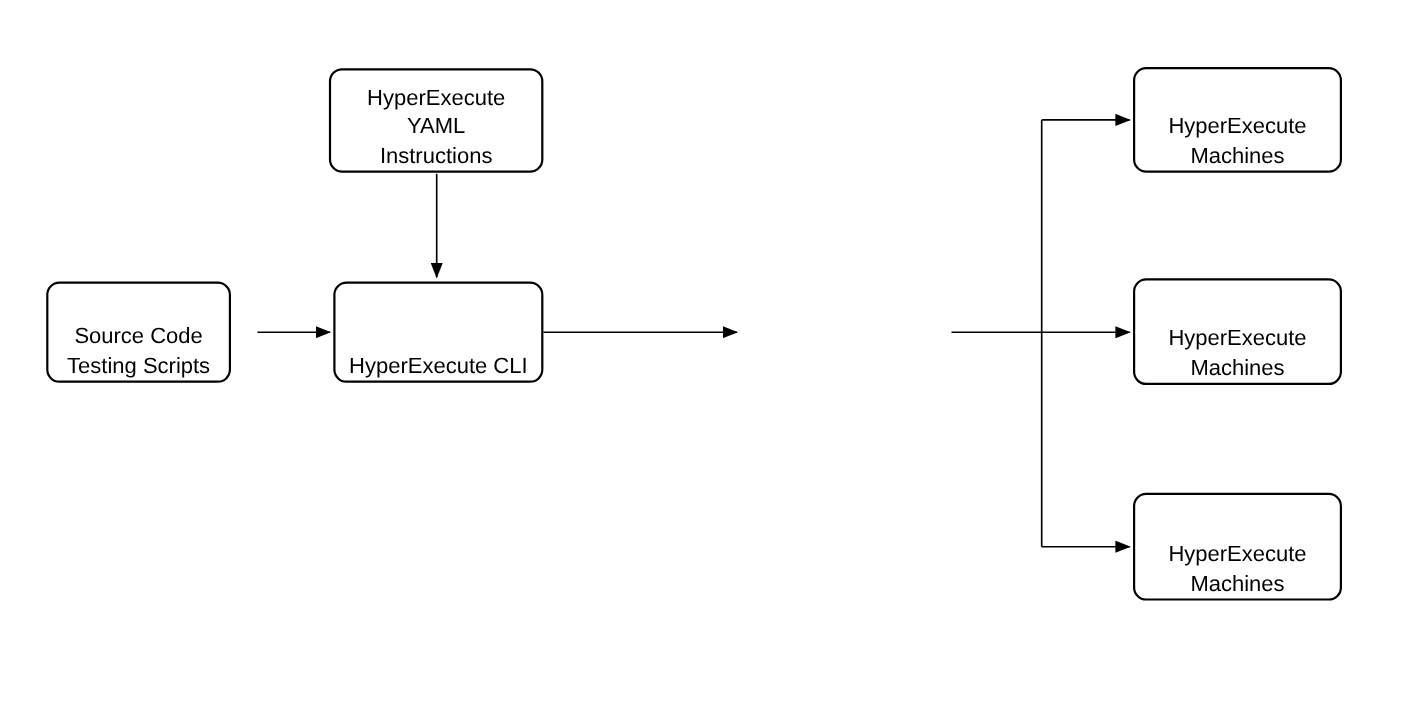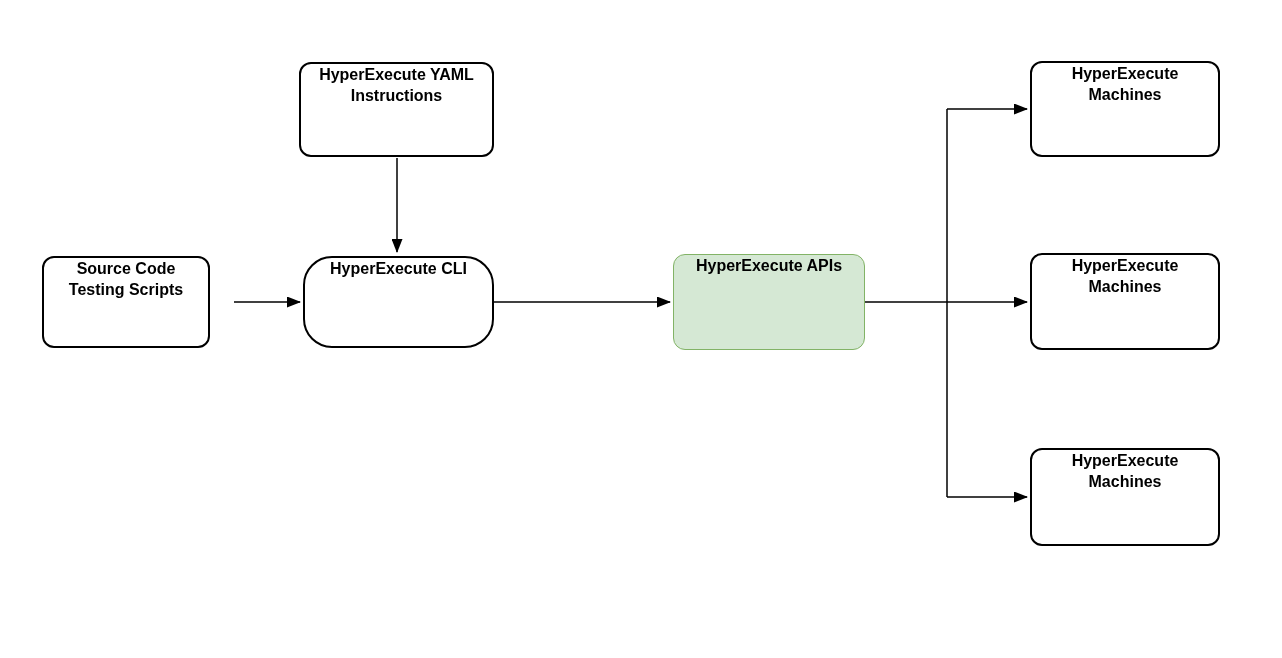--- a/index.html
+++ b/index.html
@@ -23,39 +23,38 @@
     fill: none;
   }
   svg.connectors marker path {
     fill: var(--connector-color, #000000);
     stroke: none;
   }
   .node {
     position: absolute;
     box-sizing: border-box;
     display: flex;
-    align-items: flex-start;
+    align-items: flex-end;
     justify-content: center;
     text-align: center;
     background: var(--node-fill, #ffffff);
     border: 2px solid var(--node-stroke, #000000);
     border-radius: 12px;
-    font-size: 16px;
+    font-size: 20px;
     line-height: 1.32;
-    font-weight: bold;
   }
   .node .node-label { white-space: pre-line; padding: 0 8px; }
   .node.highlight {
     background: var(--highlight-fill, #d5e8d4);
     border: 1.5px solid var(--highlight-stroke, #82b366);
   }
   
   #n-source   { left:  42px; top: 256px; width: 168px; height: 92px; }
   #n-yaml     { left: 299px; top:  62px; width: 195px; height: 95px; }
-  #n-cli      { left: 303px; top: 256px; width: 191px; height: 92px; border-radius: 29px; }
+  #n-cli      { left: 303px; top: 256px; width: 191px; height: 92px; }
   #n-apis     { left: 673px; top: 254px; width: 192px; height: 96px; }
   #n-m1       { left: 1030px; top:  61px; width: 190px; height: 96px; }
   #n-m2       { left: 1030px; top: 253px; width: 190px; height: 97px; }
   #n-m3       { left: 1030px; top: 448px; width: 190px; height: 98px; }
 </style>
 </head>
 <body>
 
 <div class="canvas">
 
@@ -81,23 +80,20 @@
 
   <div class="node" id="n-yaml">
     <span class="node-label">HyperExecute YAML
 Instructions</span>
   </div>
 
   <div class="node" id="n-cli">
     <span class="node-label">HyperExecute CLI</span>
   </div>
 
-  <div class="node highlight" id="n-apis">
-    <span class="node-label">HyperExecute APIs</span>
-  </div>
 
   <div class="node" id="n-m1">
     <span class="node-label">HyperExecute
 Machines</span>
   </div>
 
   <div class="node" id="n-m2">
     <span class="node-label">HyperExecute
 Machines</span>
   </div>

